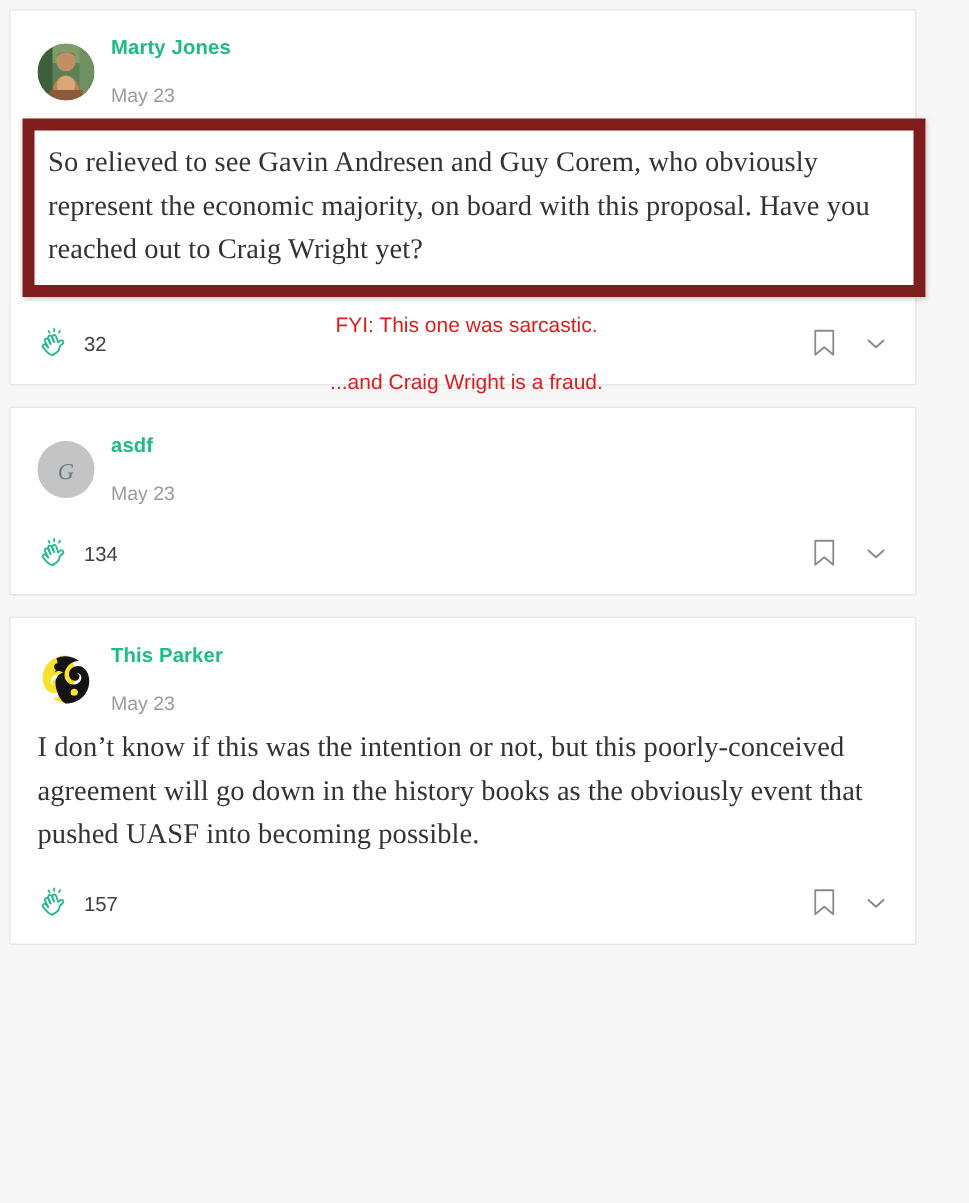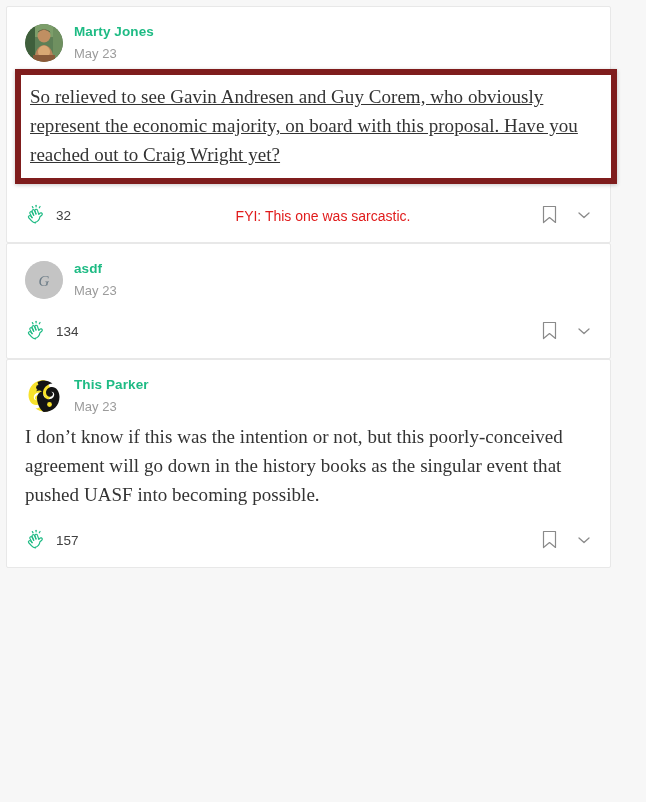--- a/index.html
+++ b/index.html
@@ -13,20 +13,21 @@
     font-family: "Liberation Sans", sans-serif;
     overflow: hidden;
   }
 
   .feed {
     width: 617px;
     box-sizing: border-box;
     padding: 6px 6px 0 6px;
     display: flex;
     flex-direction: column;
+    gap: 14px;
   }
 
   .response-card {
     background: #ffffff;
     border: 1px solid #e8e8e8;
     border-radius: 2px;
     box-sizing: border-box;
     padding: 16px 18px 14px 18px;
     position: relative;
   }
@@ -55,43 +56,42 @@
     font-size: 13.5px;
     font-weight: 700;
     color: #1ebb84;
     line-height: 17px;
     letter-spacing: 0.1px;
   }
   .post-date {
     font-size: 13px;
     color: #9b9b9b;
     line-height: 19px;
-    margin-top: 4px;
+    margin-top: 14px;
   }
 
   
   .card-body {
     font-family: "Liberation Serif", "DejaVu Serif", serif;
     font-size: 19px;
     line-height: 29px;
     color: #333333;
     letter-spacing: 0.05px;
   }
   .card-body p { margin: 0 0 18px 0; }
   .card-body p:last-child { margin-bottom: 0; }
 
   .card-body.boxed {
-    border: 6px solid #7f1d1d;
+    border: 8px solid #7f1d1d;
     box-shadow: 0 1px 4px rgba(0,0,0,0.22);
     padding: 7px 9px 9px 9px;
     margin: 2px 0 0 -10px;
     width: 602px;
     box-sizing: border-box;
     background: #ffffff;
-    text-decoration: underline;
   }
 
   
   .card-footer {
     display: flex;
     align-items: center;
     margin-top: 18px;
     min-height: 26px;
   }
   .clap-group {
@@ -110,21 +110,21 @@
     display: flex;
     align-items: center;
     gap: 18px;
     flex: 0 0 auto;
   }
   .icon-btn { display: inline-flex; align-items: center; justify-content: center; }
 
   
   .annotation {
     position: absolute;
-    left: 196px;
+    left: 184px;
     top: 181px;
     width: 240px;
     text-align: center;
     color: #e01b1b;
     font-family: "Liberation Sans", sans-serif;
     font-size: 14px;
     line-height: 19px;
     white-space: pre-line;
   }
   .annot-line { display: block; }
@@ -260,21 +260,21 @@
           <circle cx="24.5" cy="27.5" r="2.4" fill="#f7e12b"></circle>
         </svg>
       </div>
       <div class="meta">
         <span class="author-name">This Parker</span>
         <span class="post-date">May 23</span>
       </div>
     </div>
 
     <div class="card-body">
-      <p>I don’t know if this was the intention or not, but this poorly-conceived agreement will go down in the history books as the singular event that pushed UASF into becoming possible.</p>
+      <p>I don’t know if this was the intention or not, but this poorly-conceived agreement will go down in the history books as the obviously event that pushed UASF into becoming possible.</p>
     </div>
 
     <div class="card-footer">
       <div class="clap-group">
         <span class="icon-btn">
           <svg width="22" height="22" viewBox="0 0 24 24" fill="none" stroke="#1ebb84" stroke-width="1.3" stroke-linecap="round" stroke-linejoin="round">
             <path d="M11.3 20.6c-1.6-.2-3-1-4.1-2.2l-3.1-3.4c-.5-.6-.4-1.5.2-2 .6-.5 1.5-.4 2 .2l1.5 1.7"></path>
             <path d="M7.8 14.9 5.4 10.3c-.3-.7 0-1.5.7-1.8.7-.3 1.5 0 1.8.7l1.6 3.1"></path>
             <path d="M9.5 12.3 7.8 8.1c-.3-.7.1-1.5.8-1.8.7-.3 1.5.1 1.8.8l1.6 3.8"></path>
             <path d="M12 10.9l-1.1-3.4c-.2-.7.2-1.4.9-1.7.7-.2 1.5.2 1.7.9l1.5 4.3"></path>

